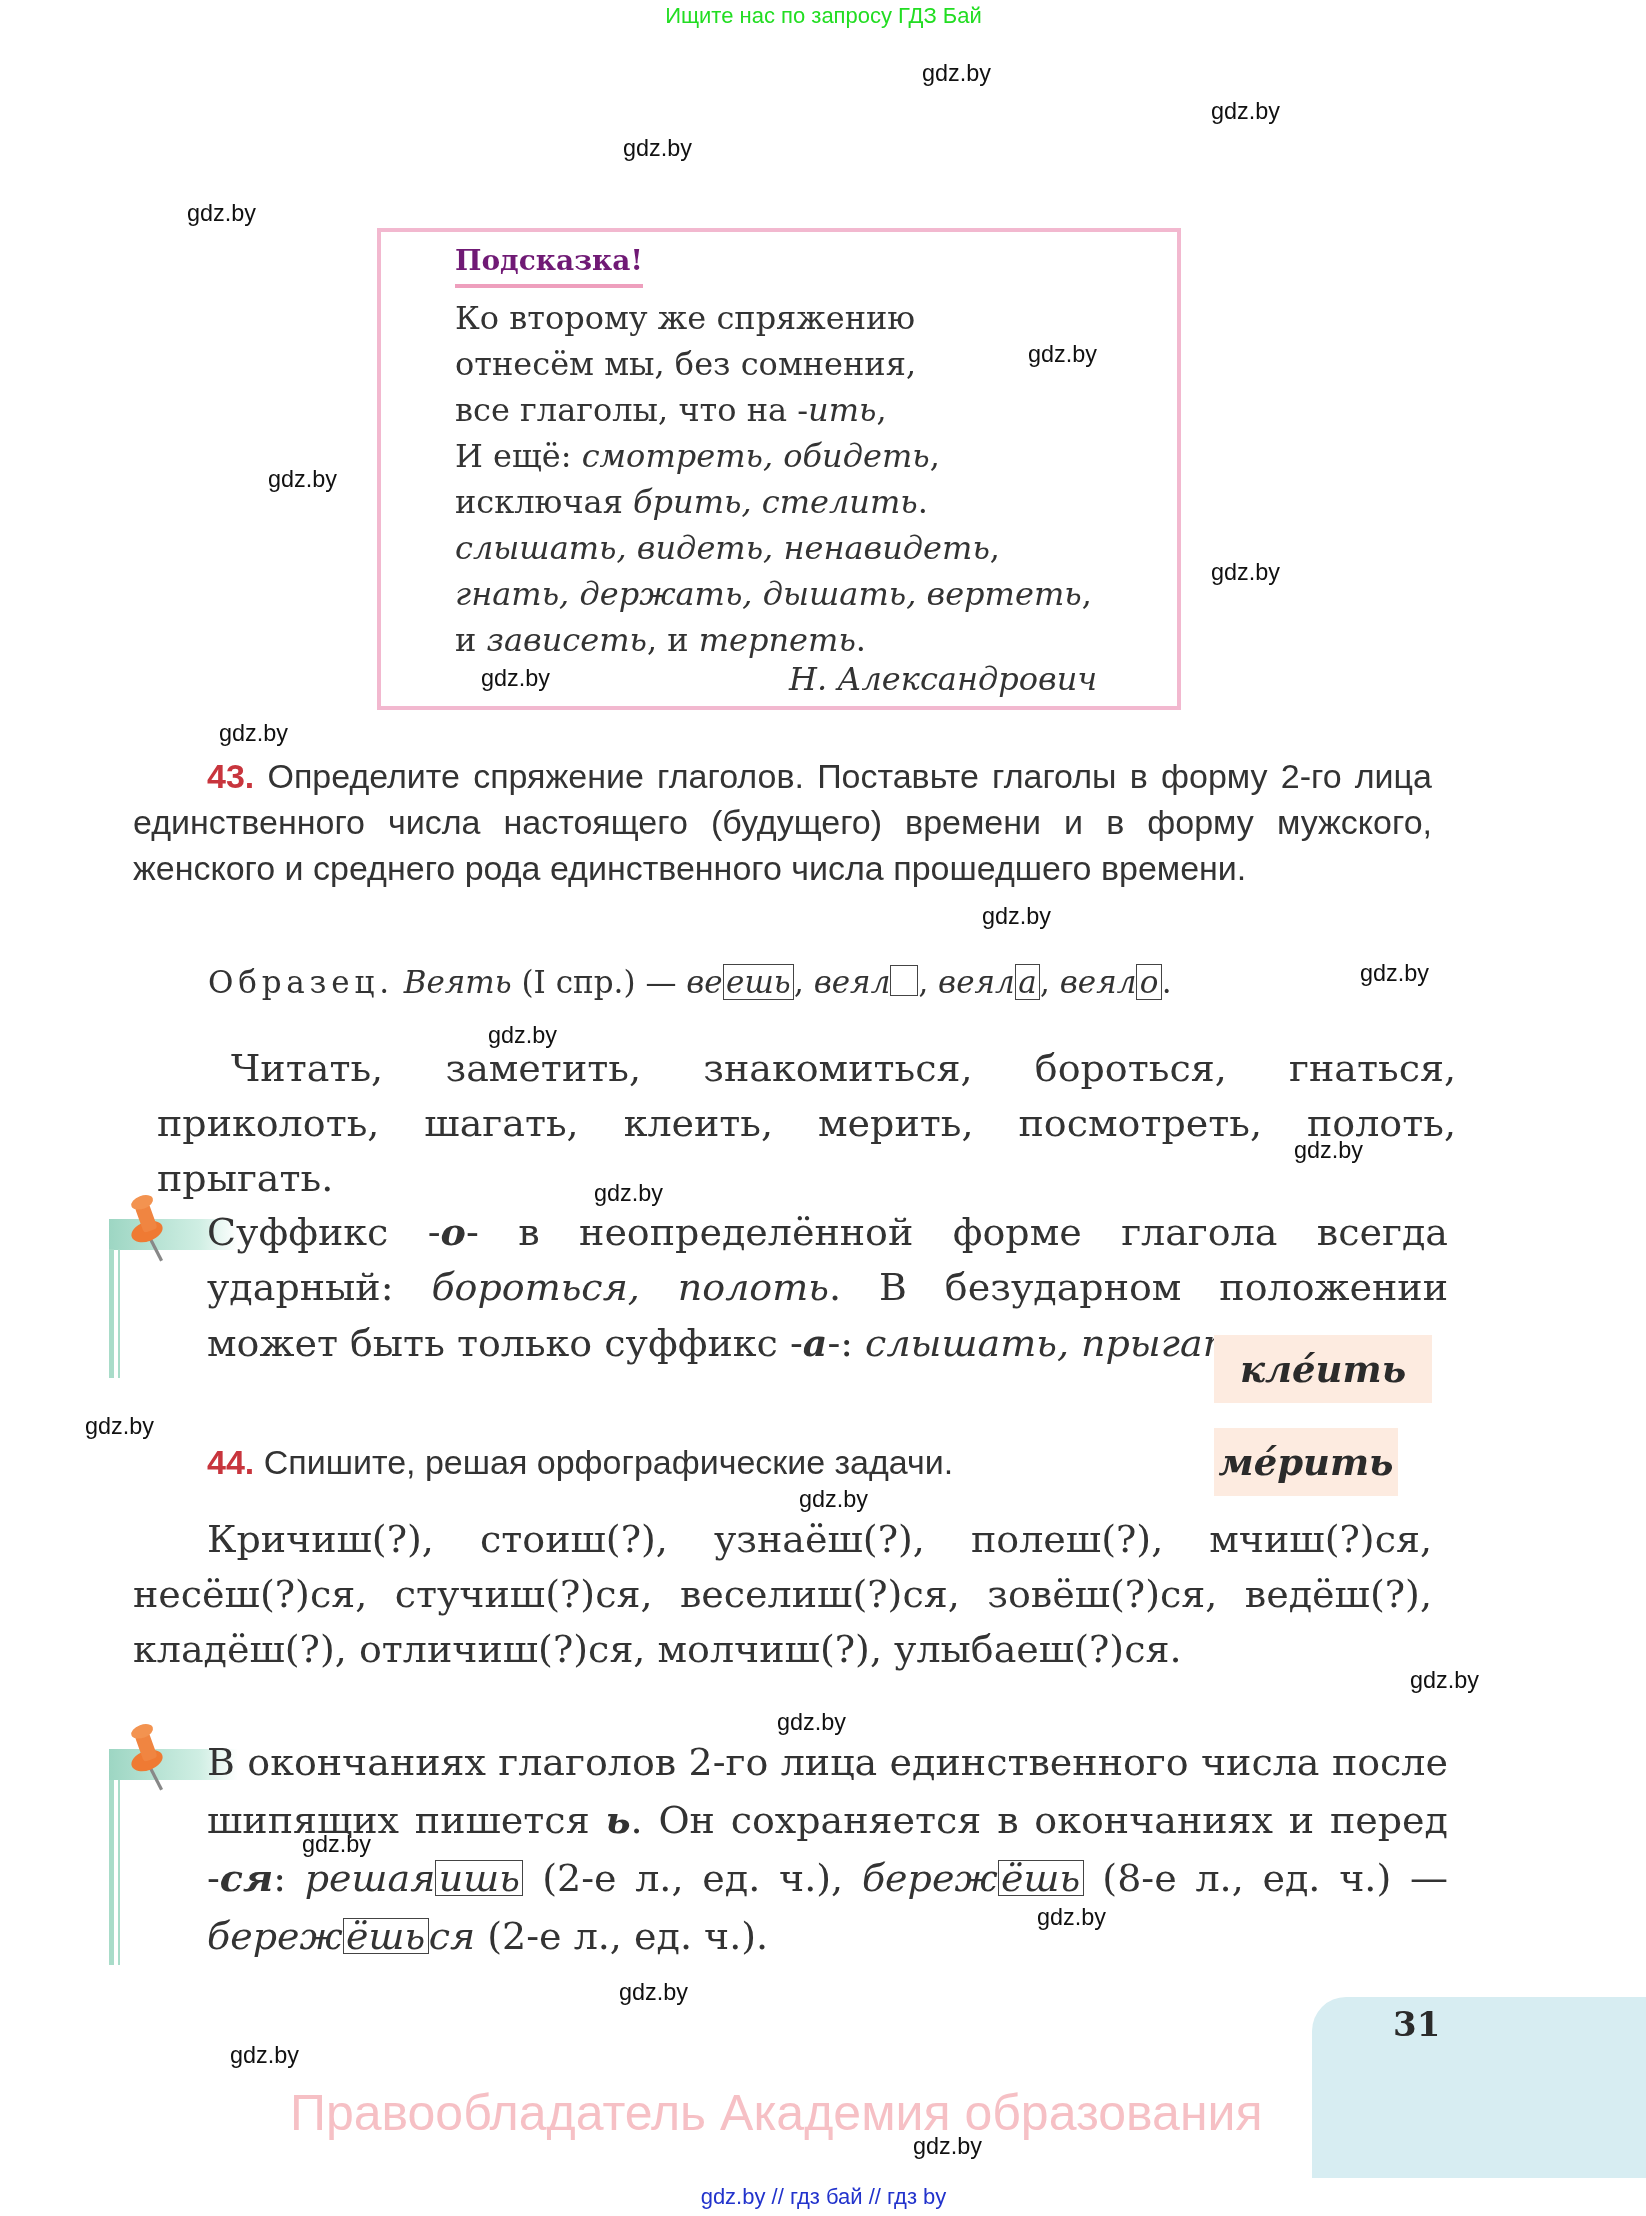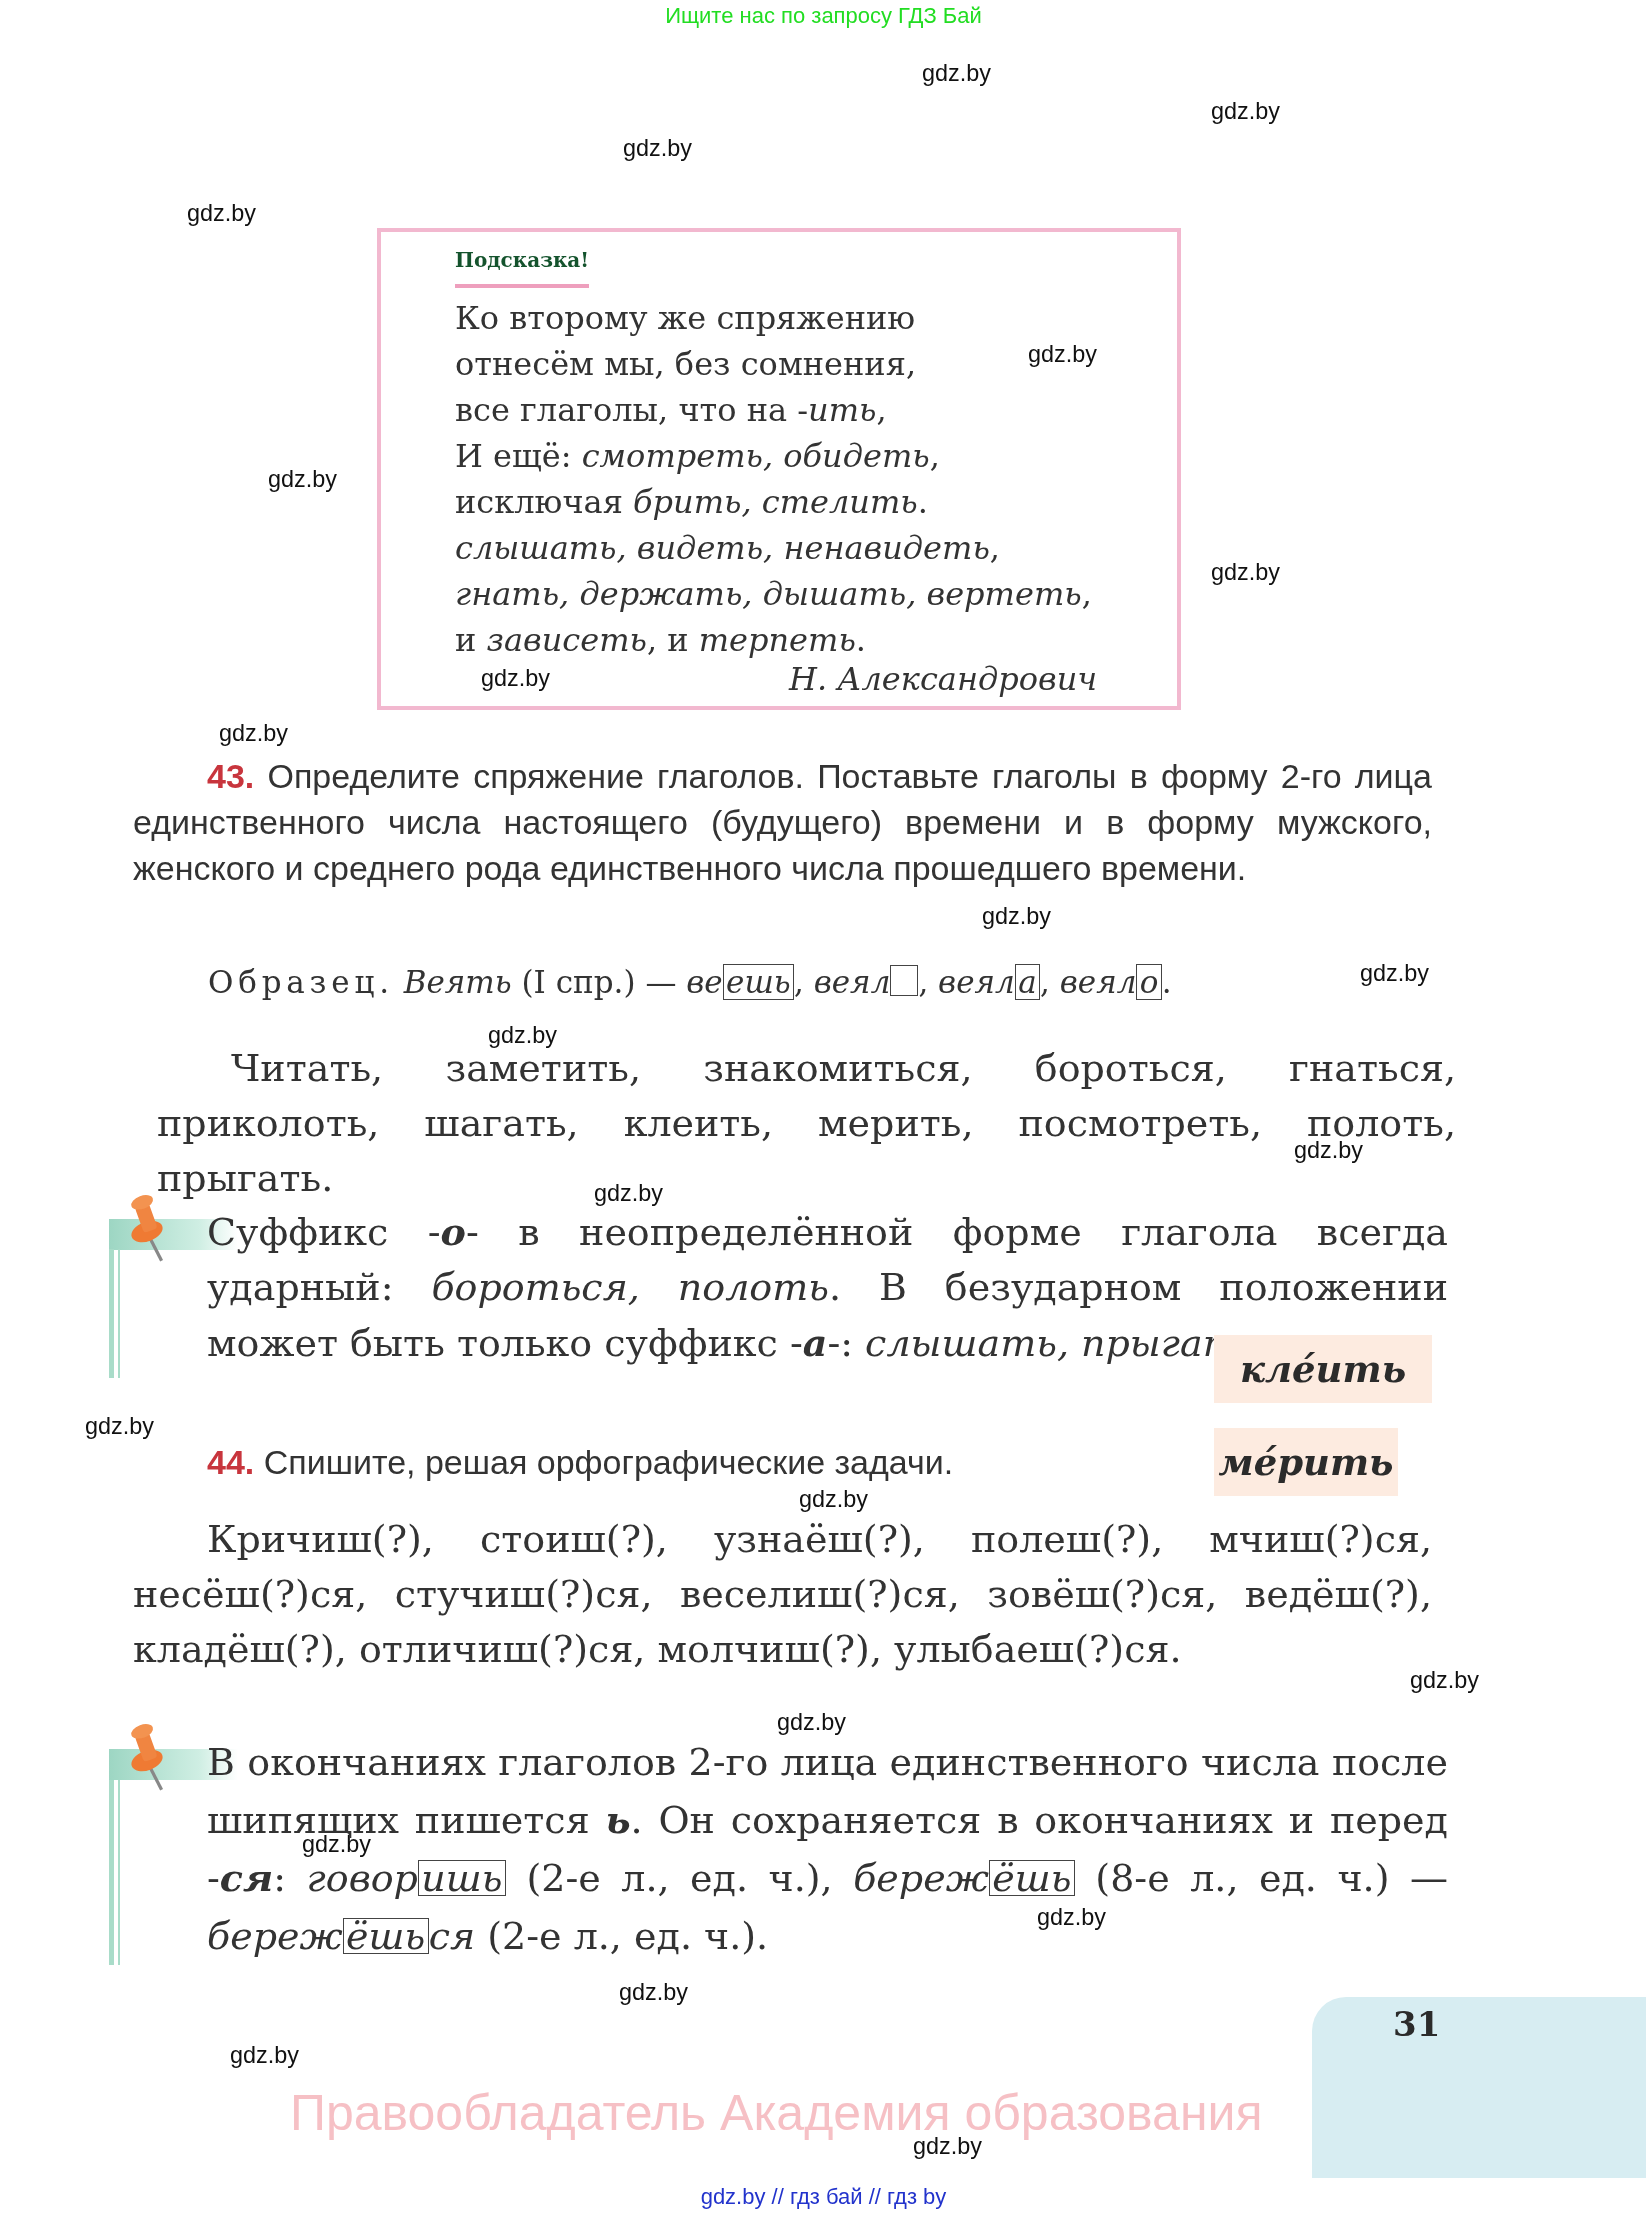--- a/index.html
+++ b/index.html
@@ -6,21 +6,21 @@
   body { width: 1647px; height: 2216px; position: relative; overflow: hidden; color: #2b2b2b; }
   .serif { font-family: "DejaVu Serif", "Liberation Serif", serif; }
   .sans { font-family: "Liberation Sans", "DejaVu Sans", sans-serif; }
   .abs { position: absolute; }
 
   .top-banner { left: 0; width: 1647px; top: 3.2px; text-align: center; font-size: 22px; color: #22dd22; }
   .wm { font-size: 23.4px; color: #111; white-space: nowrap; }
 
   
   .hint-box { left: 377px; top: 228px; width: 804px; height: 482px; border: 4px solid #f2b8cf; box-sizing: border-box; }
-  .hint-title { left: 455px; top: 242px; font-size: 20px; font-weight: bold; color: #14532d; padding-bottom: 4.8px; border-bottom: 4px solid #ee9fbd; line-height: 37px; }
+  .hint-title { left: 455px; top: 242px; font-size: 28px; font-weight: bold; color: #701a75; padding-bottom: 4.8px; border-bottom: 4px solid #ee9fbd; line-height: 37px; }
   .poem { left: 455px; top: 295px; font-size: 32px; line-height: 46px; color: #333; }
   .poem .line { white-space: nowrap; height: 46px; }
   .poem i { font-style: italic; }
   .poem .author { position: absolute; left: 334px; top: 361px; font-style: italic; white-space: nowrap; }
 
   
   .ex-para { left: 133px; width: 1299px; font-size: 34px; line-height: 46px; color: #333; text-align: justify; }
   .ex-num { color: #c8353d; font-weight: bold; }
   .indent { display: inline-block; width: 74px; }
 
@@ -138,21 +138,21 @@
 <div class="abs tip-bar-top" style="left:109px; top:1749px; width:129px;"></div>
 <div class="abs tip-bar-left" style="left:109px; top:1780px; height:185px;"></div>
 <div class="abs tip-bar-left2" style="left:118px; top:1780px; height:185px;"></div>
 <svg class="abs pin" style="left:121px; top:1720px;" viewBox="0 0 64 90">
   <line x1="34" y1="55" x2="50" y2="86" stroke="#888" stroke-width="4"></line>
   <ellipse cx="32" cy="50" rx="20" ry="12" fill="#ef7a33" transform="rotate(-20 32 50)"></ellipse>
   <rect x="22" y="16" width="18" height="34" rx="5" fill="#f08541" transform="rotate(-20 31 33)"></rect>
   <ellipse cx="26" cy="14" rx="14" ry="8" fill="#f39350" transform="rotate(-20 26 14)"></ellipse>
 </svg>
 <div class="abs serif serif-para" style="top:1733px; width:1241px; left:207px; line-height:58px;">
-  <span>В окончаниях глаголов 2-го лица единственного числа после шипящих пишется </span><b><i>ь</i></b><span>. Он сохраняется в окончаниях и перед -</span><b><i>ся</i></b><span>: </span><i>говор</i><i class="boxed">ишь</i>
+  <span>В окончаниях глаголов 2-го лица единственного числа после шипящих пишется </span><b><i>ь</i></b><span>. Он сохраняется в окончаниях и перед -</span><b><i>ся</i></b><span>: </span><i>решая</i><i class="boxed">ишь</i>
   <span>(2-е л., ед. ч.),</span>
   <i>береж</i><i class="boxed">ёшь</i>
   <span>(8-е л., ед. ч.) —</span>
   <i>береж</i><i class="boxed">ёшь</i><i>ся</i>
   <span>(2-е л., ед. ч.).</span>
 </div>
 
 <div class="abs page-tab"></div>
 <div class="abs serif page-num">31</div>
 

